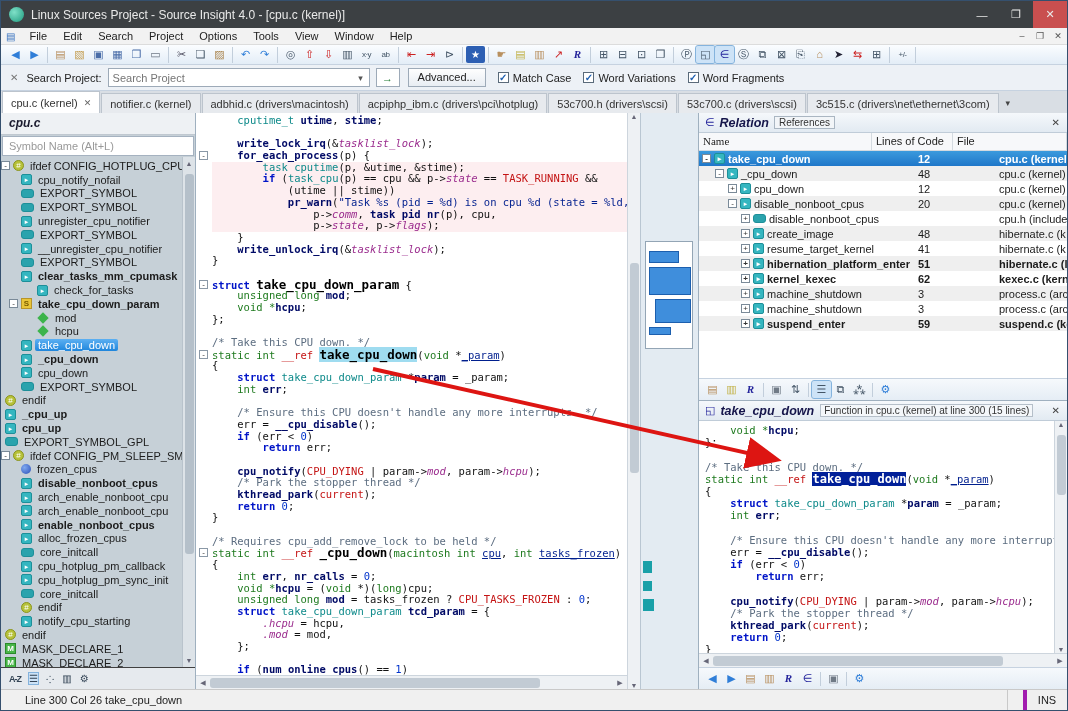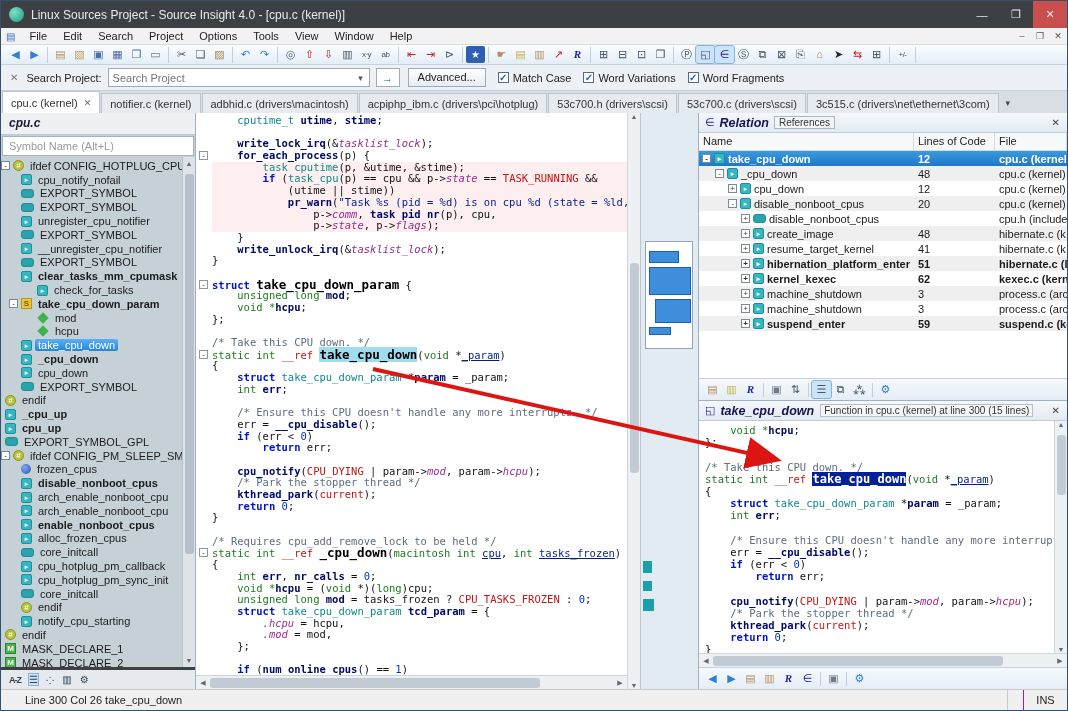--- a/index.html
+++ b/index.html
@@ -60,21 +60,21 @@
   .ic.fn{width:11px;height:11px;background:#35b6c0;border:1px solid #1d8f99;border-radius:2px;color:#fff;font-size:7px;line-height:10px;text-align:center;}
   .ic.mac{width:13px;height:9px;background:#2aa3ad;border:1px solid #1d8f99;border-radius:3px;}
   .ic.hash{width:11px;height:11px;background:#b7c23a;border:1px solid #8a941e;border-radius:50%;color:#fff;font-size:8px;line-height:10px;text-align:center;}
   .ic.struct{width:11px;height:11px;background:#e8c53a;border:1px solid #b8952a;color:#7a5c00;font-size:8px;font-weight:bold;line-height:10px;text-align:center;}
   .ic.dia{width:8px;height:8px;background:#3cb44b;transform:rotate(45deg);margin:0 5px 0 2px;}
   .ic.glob{width:10px;height:10px;background:radial-gradient(circle at 35% 35%,#7fa8f0,#2a4fb8);border-radius:50%;}
   .ic.m{width:11px;height:11px;background:#48b548;border:1px solid #2a8a2a;color:#fff;font-size:8px;font-weight:bold;line-height:10px;text-align:center;}
   .sb-scroll{width:13px;background:#dde3e8;border-left:1px solid #b9c3cc;display:flex;flex-direction:column;align-items:center;flex:0 0 auto;}
   .scr-arrow{font-size:7px;color:#667;height:13px;line-height:13px;}
   .scr-thumb{width:9px;background:#b5c0ca;border-radius:3px;}
-  .sb-footer{height:22px;background:#e6eaee;border-top:3px solid #404040;display:flex;align-items:center;padding-left:4px;}
+  .sb-footer{height:22px;background:#e6eaee;border-top:1px solid #404040;display:flex;align-items:center;padding-left:4px;}
   .sbf-icon{font-size:10px;color:#345;margin:0 4px;}
   .sbf-icon.az{font-size:9px;font-weight:bold;letter-spacing:-1px;}
   .sbf-icon.on{background:#cde3f7;outline:1px solid #84b3dd;}
   
   .editor-col{flex:1;display:flex;flex-direction:column;min-width:0;background:#fff;}
   .code-area{flex:1;overflow:hidden;position:relative;padding:2px 0 0 16px;font-family:"DejaVu Sans Mono",monospace;font-size:10.5px;}
   .cl{height:11.7px;line-height:11.7px;white-space:pre;position:relative;}
   .cl.pink{background:#fdeef0;}
   .fold{position:absolute;left:-13px;top:1px;width:9px;height:9px;border:1px solid #8a98a6;background:#fff;color:#333;font-size:8px;line-height:7px;text-align:center;font-family:"Liberation Sans",sans-serif;}
   .k{color:#1e7a1e;}
@@ -122,21 +122,21 @@
   .rel-toolbar,.ctx-toolbar{height:22px;background:linear-gradient(#f6f9fc,#e5edf5);border-top:1px solid #c6d2e0;display:flex;align-items:center;padding-left:4px;flex:0 0 auto;}
   .ctx{flex:1;display:flex;flex-direction:column;min-height:0;}
   .ctx-body{flex:1;display:flex;min-height:0;}
   .ctx-code{flex:1;overflow:hidden;padding:3px 0 0 6px;font-family:"DejaVu Sans Mono",monospace;font-size:10.5px;}
   .ctx-code .cl{height:12.2px;line-height:12.2px;}
   .sep{width:1px;height:14px;background:#c2cedb;margin:0 3px;}
   
   .statusbar{height:21px;background:#f0f0f0;border-top:1px solid #c9c9c9;display:flex;align-items:center;font-size:11px;color:#222;flex:0 0 auto;}
   .st-left{padding-left:24px;flex:1;}
   .st-seg{width:16px;height:100%;border-left:1px solid #c9c9c9;}
-  .st-ins{width:44px;height:100%;border-left:1px solid #a21caf;display:flex;align-items:center;justify-content:center;}
+  .st-ins{width:44px;height:100%;border-left:4px solid #a21caf;display:flex;align-items:center;justify-content:center;}
   .arrow-svg{position:absolute;left:0;top:0;width:1068px;height:711px;pointer-events:none;z-index:40;}
 </style>
 </head>
 <body>
 
 <div class="window">
 
   <div class="titlebar">
     <span class="app-icon"></span>
     <span class="title-text">Linux Sources Project - Source Insight 4.0 - [cpu.c (kernel)]</span>
@@ -539,21 +539,21 @@
     <div class="right">
 
       <div class="rel">
         <div class="panel-title">
           <span class="pt-icon">∈</span>
           <span class="pt-name">Relation</span>
           <span class="pt-tab">References</span>
           <span class="pt-close">✕</span>
         </div>
         <div class="rel-header" id="rel-header">
-            <span class="rh-cell" style="width: 215px;">Name</span>
+            <span class="rh-cell" style="width: 173px; font-family: Liberation Serif, serif;">Name</span>
             <span class="rh-cell" style="width: 81px;">Lines of Code</span>
             <span class="rh-cell" style="flex: 1 1 0%;">File</span>
           </div>
         <div class="rel-rows" id="rel-rows">
             <div class="rrow sel">
               <span class="rcell-name" style="width: 215px; padding-left: 3px;">
                 <span class="exp">-</span>
                 <span class="ic fn">▸</span>
                 <span>take_cpu_down</span>
               </span>

